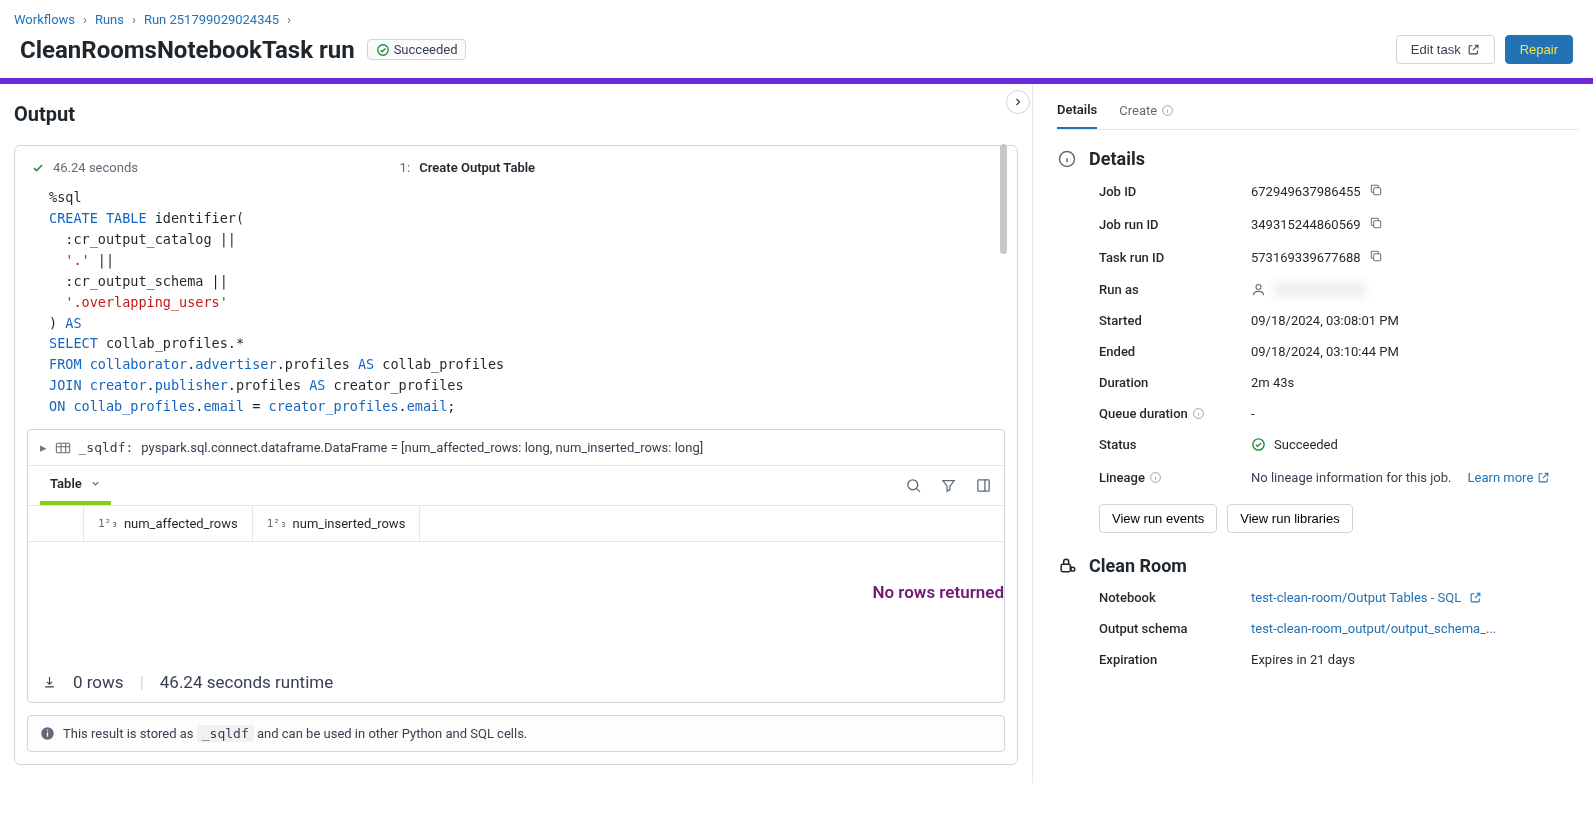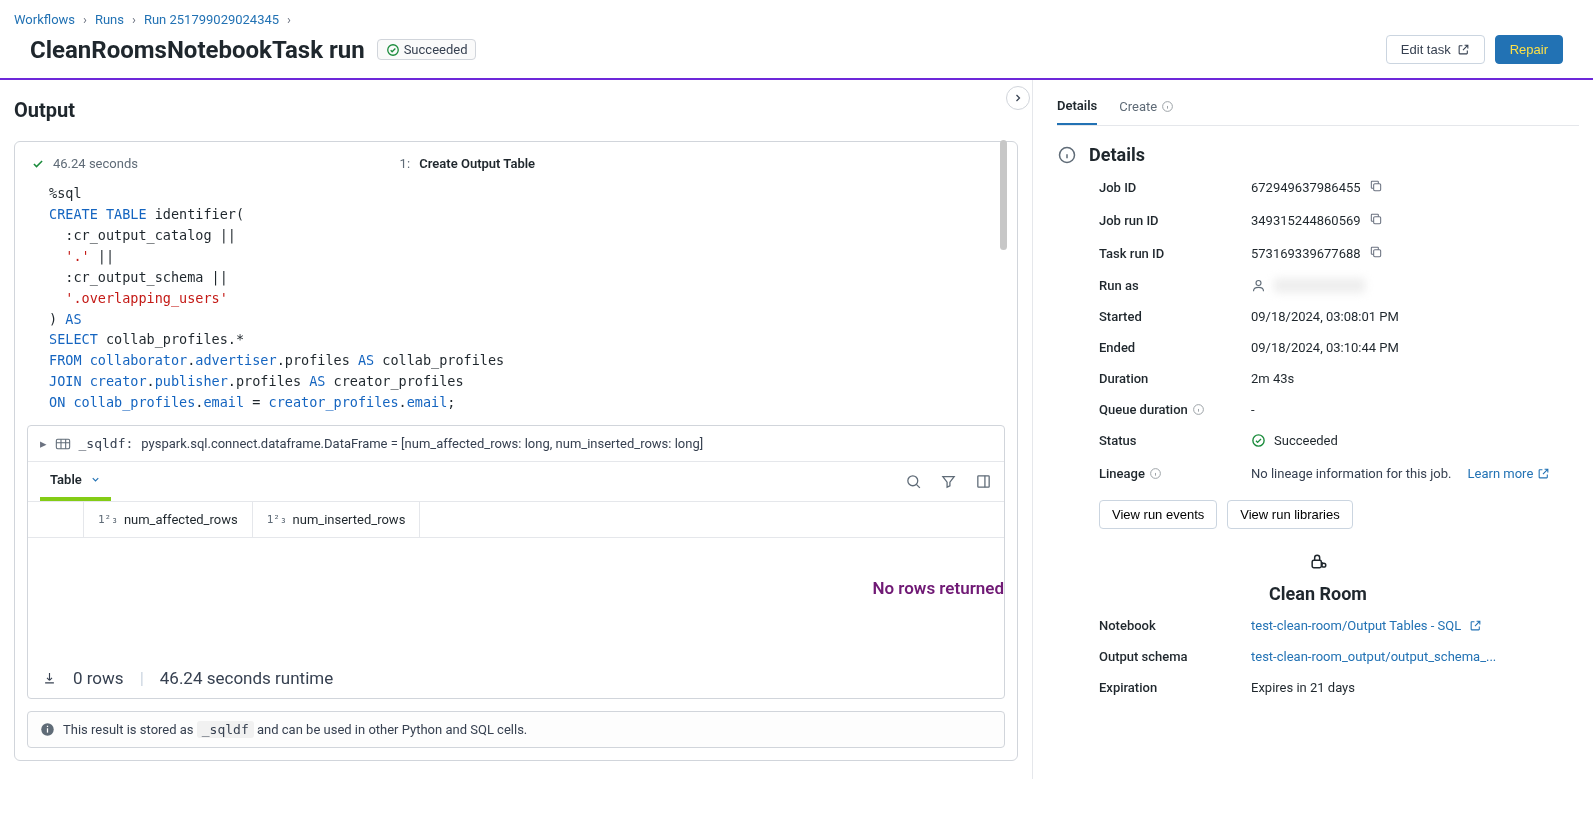--- a/index.html
+++ b/index.html
@@ -20,22 +20,22 @@
     align-items: center;
   }
   .breadcrumbs a { color: #2272B4; }
   .breadcrumbs .sep { color: #6b7280; }
 
   
   .page-header {
     display: flex;
     justify-content: space-between;
     align-items: center;
-    padding: 4px 30px 14px;
-    border-bottom: 2px solid #6d28d9;
+    padding: 4px 20px 14px;
+    border-bottom: 6px solid #6d28d9;
   }
   .page-header-left {
     display: flex;
     align-items: center;
     gap: 12px;
   }
   .page-title {
     font-size: 24px;
     font-weight: 700;
   }
@@ -567,21 +567,21 @@
             </svg>
         </a>
       </div>
 
       <div class="kv-buttons">
         <button class="kv-btn">View run events</button>
         <button class="kv-btn">View run libraries</button>
       </div>
     </div>
 
-    <div class="section-header" style="margin-top:22px;flex-direction:column;">
+    <div class="section-header" style="margin-top:22px;">
       <svg width="20" height="20" viewBox="0 0 24 24" fill="none" stroke="#1f272d" stroke-width="1.8" class="icon">
           <rect x="5" y="11" width="11" height="9" rx="2"></rect>
           <path d="M8 11V8a3 3 0 0 1 6 0v3"></path>
           <circle cx="19" cy="17" r="2.3"></circle>
           <path d="M16 15l2-1"></path>
         </svg>
       <h3>Clean Room</h3>
     </div>
 
     <div class="kv-grid" style="position:relative;">

